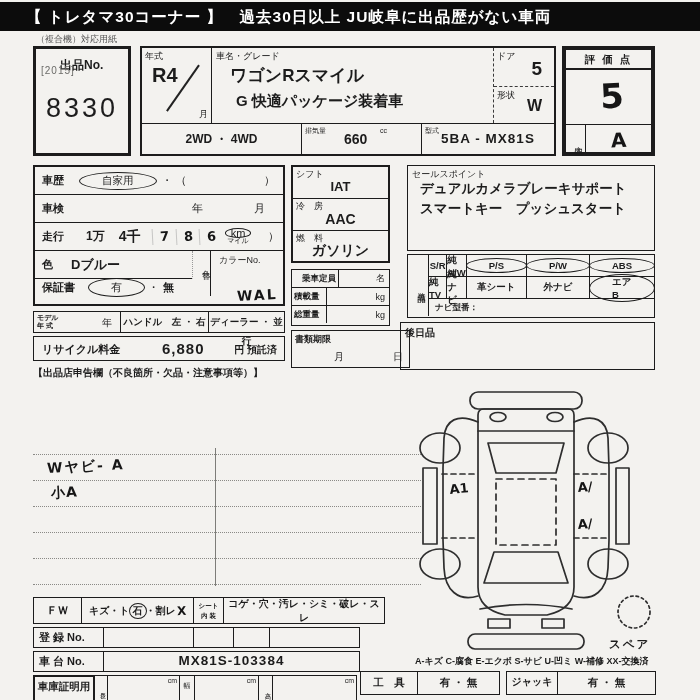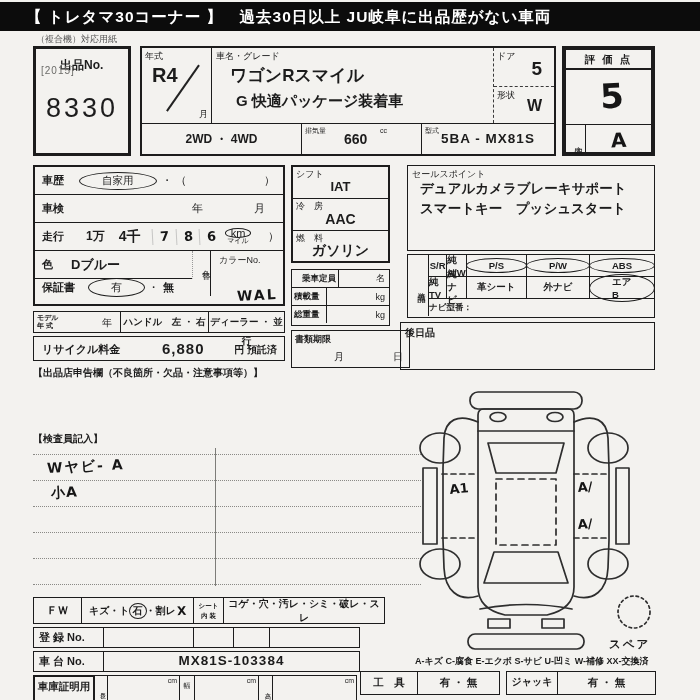--- a/index.html
+++ b/index.html
@@ -204,21 +204,21 @@
         </div>
       <div class="eqcell">
           <span>革シート</span>
         </div>
       <div class="eqcell">
           <span>外ナビ</span>
         </div>
       <div class="eqcell">
           <span class="circled">エアB</span>
         </div>
-      <div class="eqcell" style="grid-column:2/7;border-left:1.5px solid #1c1c1c;border-bottom:none;justify-content:flex-start;font-size:8.5px;">ナビ型番：</div>
+      <div class="eqcell" style="grid-column:2/7;border-left:1.5px solid #1c1c1c;border-bottom:none;justify-content:flex-start;font-size:8.5px;padding-left:6px;">ナビ型番：</div>
     </div>
   </div>
 
   <div class="box" style="left:400px;top:322px;width:255px;height:48px;border-width:1.5px;">
     <span class="abs bold" style="left:4px;top:3px;font-size:10px;">後日品</span>
   </div>
 
   <div class="box" style="left:33px;top:311px;width:252px;height:22px;border-width:1.5px;">
     <div class="row" style="height:100%;">
       <div class="cell" style="width:87px;border-right:1px solid #1c1c1c;">
@@ -233,21 +233,20 @@
 
   <div class="box" style="left:33px;top:336px;width:252px;height:25px;border-width:1.5px;">
     <span class="abs bold" style="left:8px;top:5px;font-size:11px;">リサイクル料金</span>
     <span class="abs bold" style="left:128px;top:3px;font-size:15px;letter-spacing:1px;">6,880</span>
     <span class="abs bold" style="right:7px;top:6px;font-size:10px;">円 預託済</span>
   </div>
 
   <div class="abs bold" style="left:33px;top:366px;font-size:10px;">【出品店申告欄（不良箇所・欠品・注意事項等）】</div>
 
   <div class="abs" style="left:33px;top:432px;width:388px;height:160px;">
-    <div class="bold" style="font-size:10px;">【検査員記入】</div>
     <div class="dotline" style="left:0;top:22px;width:388px;"></div>
     <div class="dotline" style="left:0;top:48px;width:388px;"></div>
     <div class="dotline" style="left:0;top:74px;width:388px;"></div>
     <div class="dotline" style="left:0;top:100px;width:388px;"></div>
     <div class="dotline" style="left:0;top:126px;width:388px;"></div>
     <div class="dotline" style="left:0;top:152px;width:388px;"></div>
     <div class="abs" style="left:182px;top:16px;width:0;height:138px;border-left:1.2px solid #7d7d79;"></div>
     <div class="hand abs" style="left:14px;top:26px;font-size:14px;letter-spacing:2px;">Wヤビ- A</div>
     <div class="hand abs" style="left:18px;top:52px;font-size:14px;letter-spacing:1px;">小A</div>
   </div>

